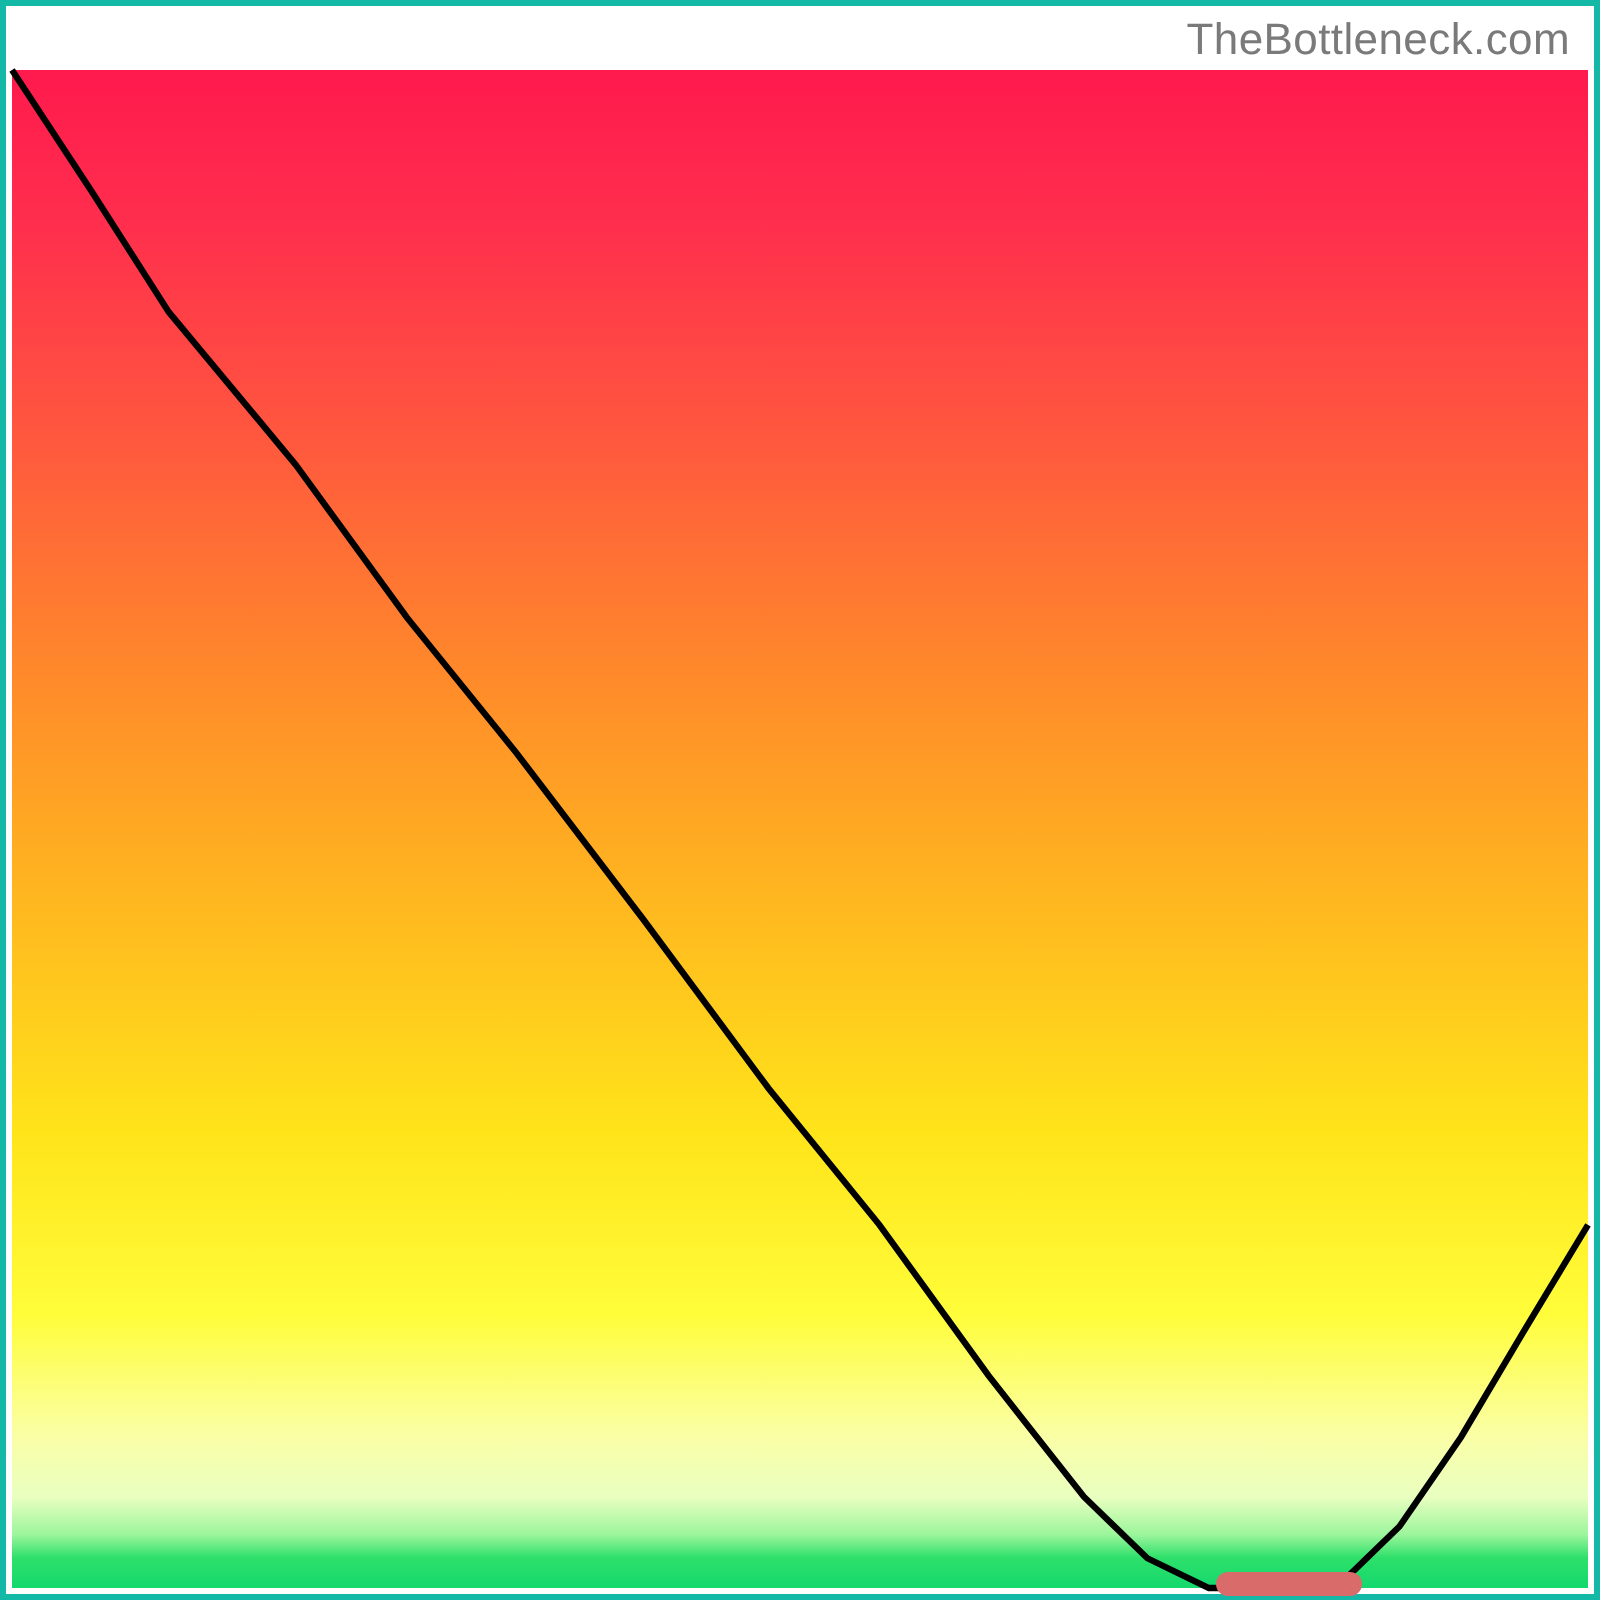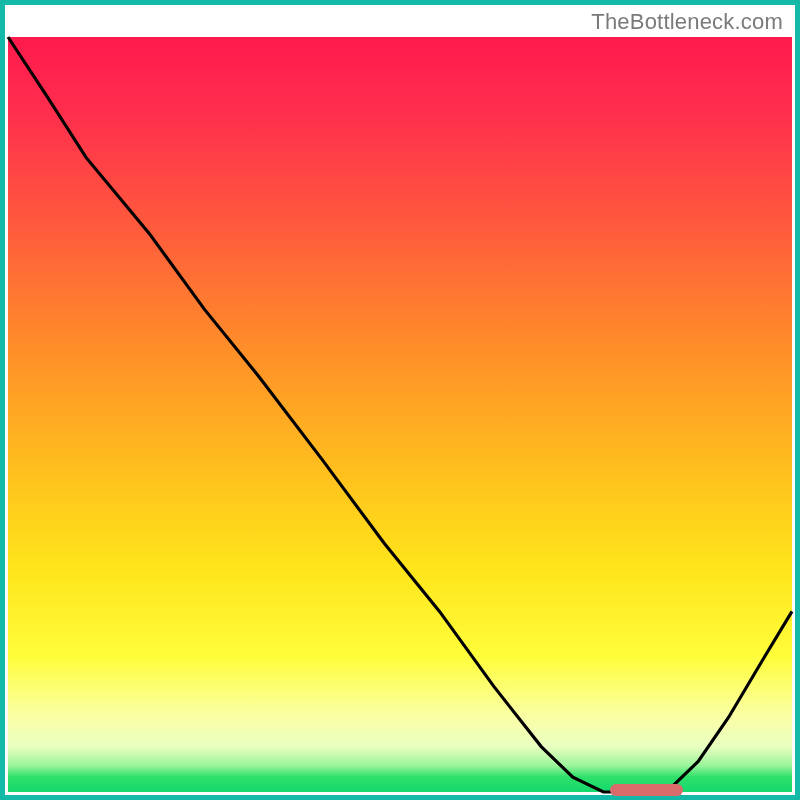--- a/index.html
+++ b/index.html
@@ -9,21 +9,21 @@
     height: 800px;
     overflow: hidden;
     background: #fff;
     font-family: -apple-system, Helvetica, Arial, sans-serif;
   }
   .frame {
     position: relative;
     width: 800px;
     height: 800px;
     box-sizing: border-box;
-    border: 5px solid #14b8a6;
+    border: 3px solid #14b8a6;
   }
   .plot-area {
     position: absolute;
     left: 3px;
     right: 3px;
     top: 32px;
     bottom: 3px;
     
     background: linear-gradient(
       to bottom,

